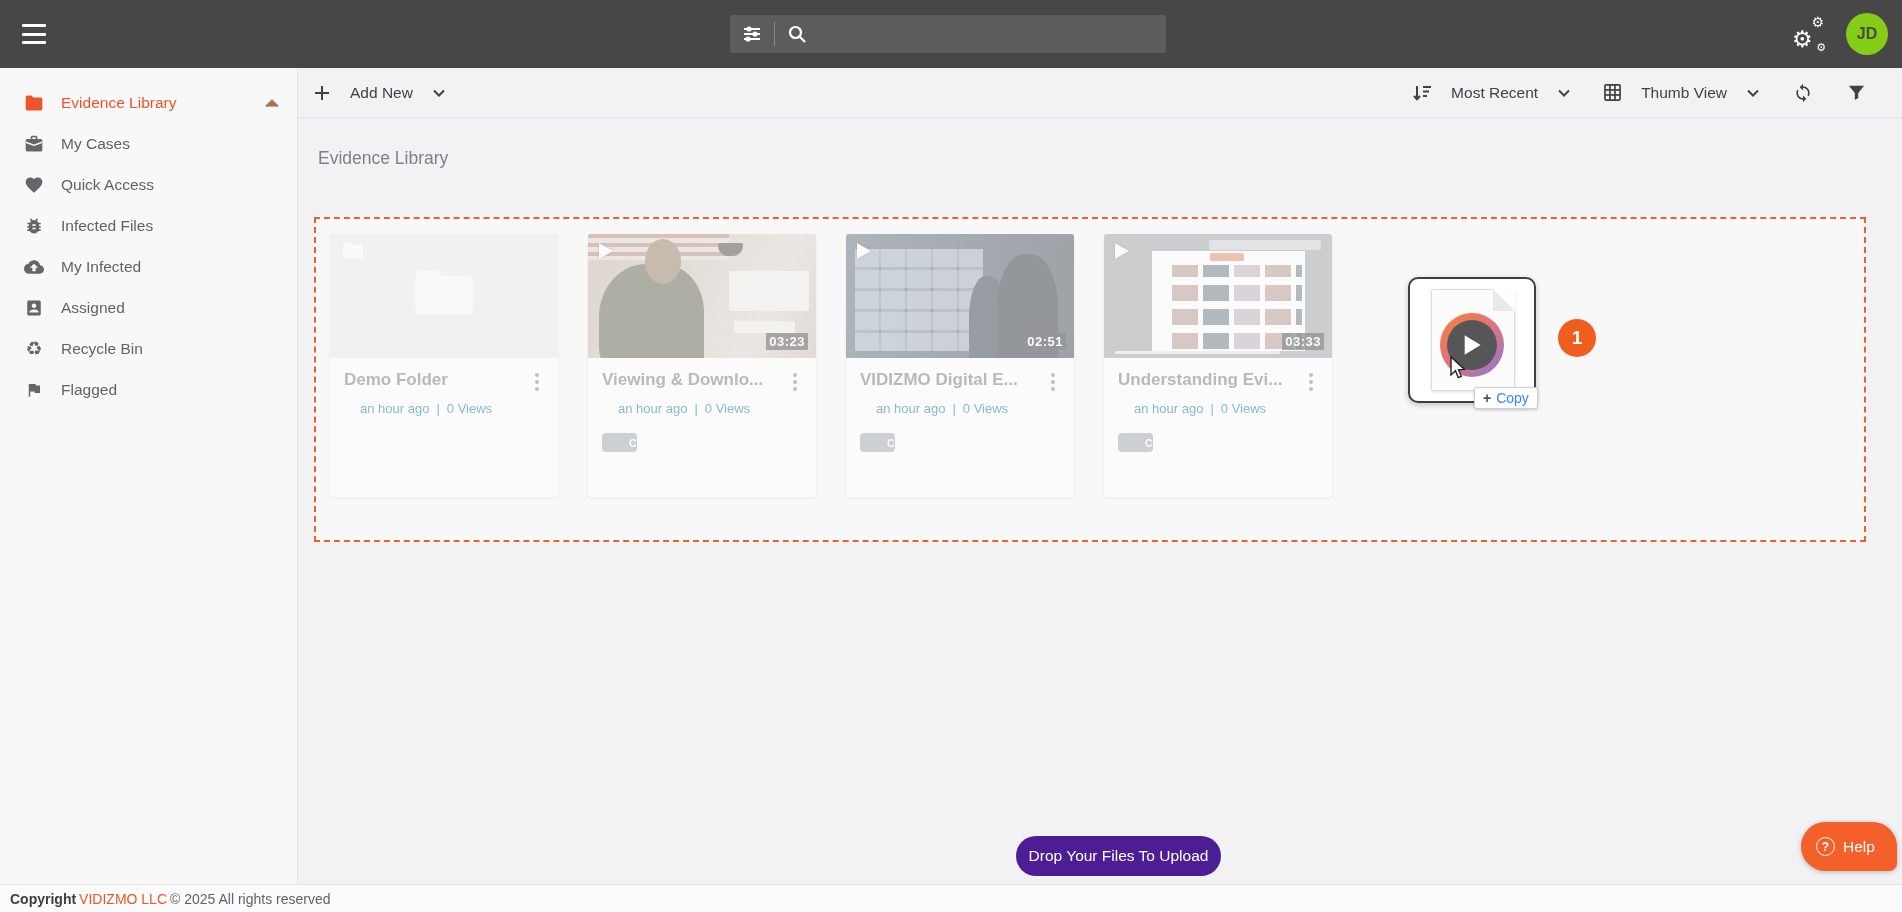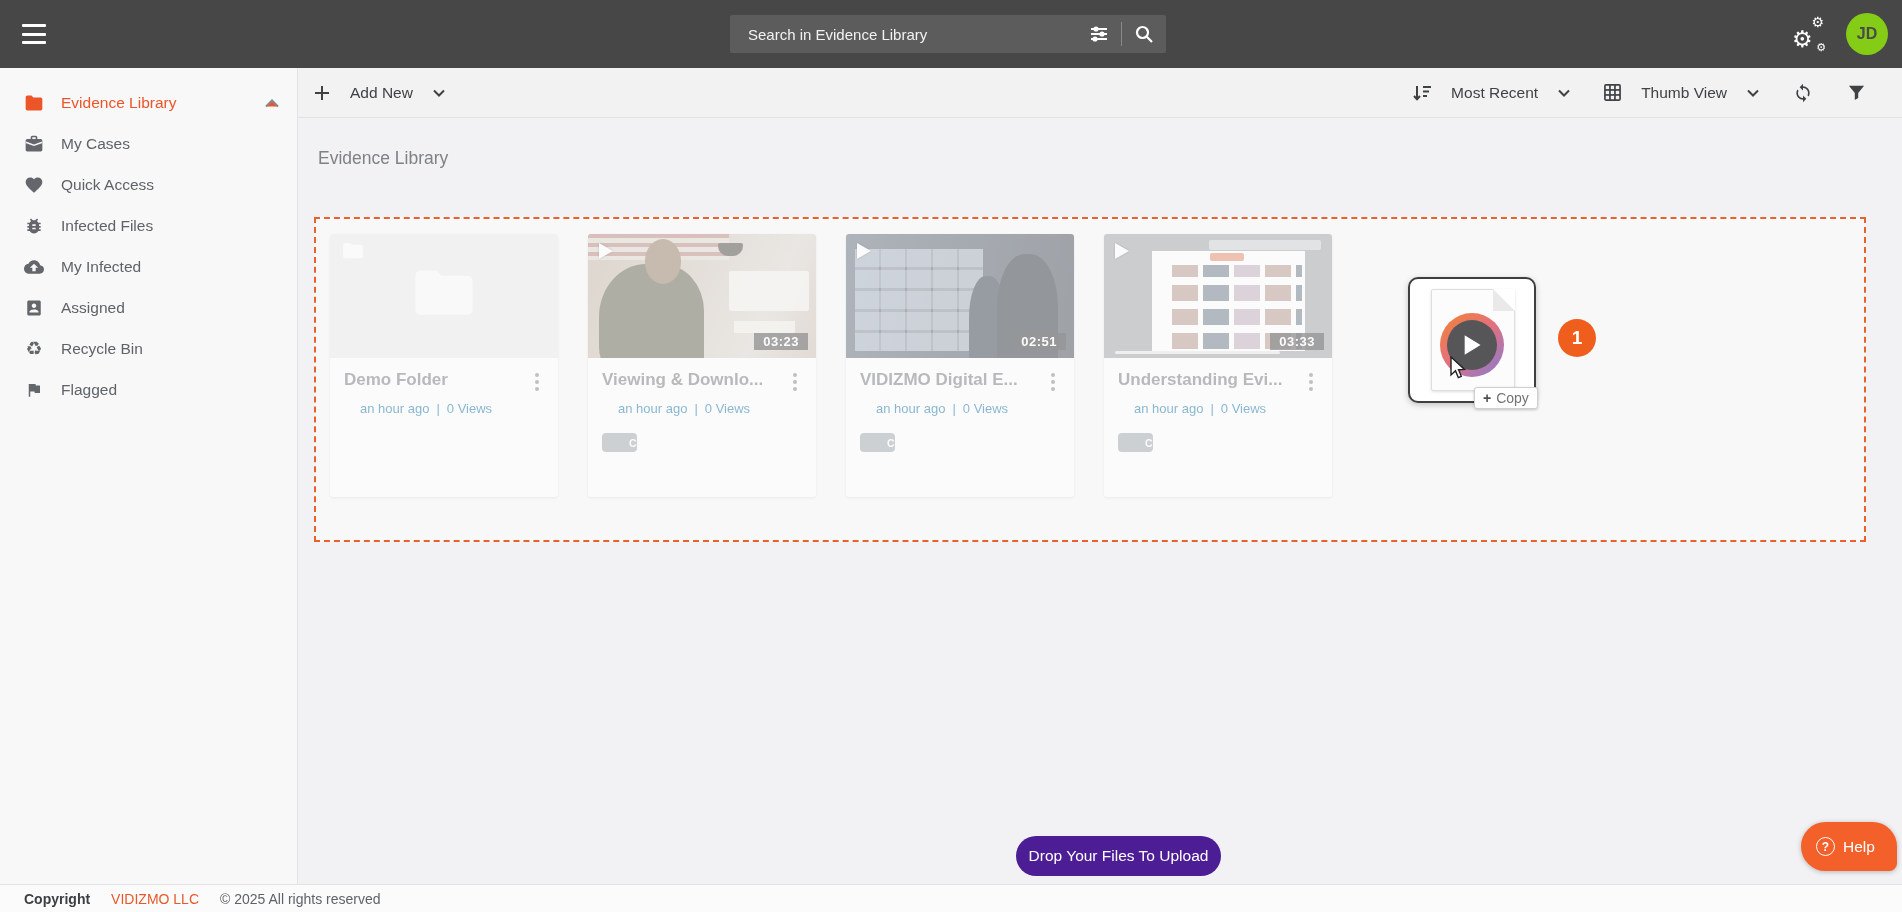--- a/index.html
+++ b/index.html
@@ -40,21 +40,21 @@
   .tb-item .fillsvg { fill:#3f4245; stroke:none; }
 
   
   .page-title { position:absolute; left:318px; top:148px; font-size:17.5px; color:#7f8285; z-index:2; }
   .dropzone { position:absolute; left:314px; top:217px; width:1552px; height:325px; border:2px dashed #e8632c; background:#f8f8f9; z-index:1; }
 
   .card { position:absolute; top:234px; width:228px; height:263px; background:#fff; border-radius:3px; box-shadow:0 1px 3px rgba(0,0,0,.14); opacity:.45; z-index:2; cursor:pointer; }
   .card.c0 { left:330px; } .card.c1 { left:588px; } .card.c2 { left:846px; } .card.c3 { left:1104px; }
   .thumb { position:relative; height:124px; border-radius:3px 3px 0 0; overflow:hidden; }
   .play-ico { position:absolute; left:10px; top:8px; z-index:3; filter:drop-shadow(0 0 1px rgba(0,0,0,.45)); }
-  .duration { position:absolute; right:8px; bottom:8px; background:rgba(33,33,33,.8); color:#fff; font-size:13px; font-weight:bold; letter-spacing:.5px; padding:1px 9px; border-radius:0; z-index:3; }
+  .duration { position:absolute; right:8px; bottom:8px; background:rgba(33,33,33,.8); color:#fff; font-size:13px; font-weight:bold; letter-spacing:.5px; padding:1px 3px; border-radius:0; z-index:3; }
   .card-body { padding:12px 14px; }
   .title-row { display:flex; align-items:flex-start; }
   .card-title { flex:1; font-size:17px; font-weight:bold; color:#6a6d70; white-space:nowrap; overflow:hidden; }
   .kebab { width:14px; display:flex; flex-direction:column; align-items:center; gap:3px; padding-top:3px; cursor:pointer; }
   .kebab i { width:4px; height:4px; border-radius:50%; background:#7b7e81; }
   .meta { margin-top:10px; font-size:13px; color:#0369a1;margin-left:16px; }
   .meta .sep { margin:0 7px; }
   .cc-badge { margin-top:17px; width:28px; height:19px; border-radius:4px; background:#9aa0a6; color:#fff; font-size:10.5px; font-weight:bold; display:inline-flex; align-items:center; justify-content:center; letter-spacing:.5px;padding-left:35px; }
 
   
@@ -81,44 +81,43 @@
 
   
   .drag-ghost { position:absolute; left:1408px; top:277px; width:128px; height:126px; background:#fff; border:2px solid #3f3f3f; border-radius:10px; box-shadow:0 2px 6px rgba(0,0,0,.22); z-index:12; }
   .ghost-page { position:absolute; left:21px; top:10px; width:84px; height:102px; background:#fcfcfc; border:1px solid #dedede; border-radius:2px; box-shadow:0 1px 3px rgba(0,0,0,.12); }
   .ghost-fold { position:absolute; top:-1px; right:-1px; width:0; height:0; border-bottom:22px solid #e9e9e9; border-right:22px solid #fff; }
   .play-ring { position:absolute; left:30px; top:34px; width:64px; height:64px; border-radius:50%; background:linear-gradient(140deg,#f0813e 8%,#e4707e 48%,#9a79c1 88%); display:flex; align-items:center; justify-content:center; }
   .play-core { width:50px; height:50px; border-radius:50%; background:#565659; display:flex; align-items:center; justify-content:center; }
   .cursor { position:absolute; left:1448px; top:356px; z-index:14; }
   .copy-tip { position:absolute; left:1474px; top:387px; height:22px; padding:0 8px; background:#fff; border:1px solid #cfcfcf; border-radius:3px; box-shadow:0 1px 3px rgba(0,0,0,.2); display:flex; align-items:center; gap:5px; font-size:14px; z-index:13; }
   .copy-tip .plus { color:#4d4d4d; font-weight:bold; }
-  .copy-tip .lbl { color:#737373; }
+  .copy-tip .lbl { color:#3b82f6; }
   .count-badge { position:absolute; left:1558px; top:319px; width:38px; height:38px; border-radius:50%; background:#f05e1d; color:#fff; font-size:19px; font-weight:bold; display:flex; align-items:center; justify-content:center; z-index:13; }
 
   
   .upload-pill { position:absolute; left:1016px; top:836px; width:205px; height:40px; border-radius:20px; background:#4c1d95; color:#fff; font-size:15.5px; display:flex; align-items:center; justify-content:center; z-index:6; cursor:pointer; }
-  .footer { position:absolute; left:0; top:884px; width:1902px; height:28px; background:#fbfbfb; border-top:1px solid #e2e2e2; display:flex; align-items:center; padding-left:24px; font-size:14px; color:#5f6368; gap:21px; z-index:8; }
+  .footer { position:absolute; left:0; top:884px; width:1902px; height:28px; background:#fbfbfb; border-top:1px solid #e2e2e2; display:flex; align-items:center; padding-left:10px; font-size:14px; color:#5f6368; gap:3px; z-index:8; }
   .footer .bold { font-weight:bold; color:#3c4043; }
   .footer .brand { color:#e8582b; cursor:pointer; }
   .help-btn { position:absolute; left:1801px; top:822px; width:96px; height:49px; background:#f4602a; border-radius:25px 25px 8px 25px; display:flex; align-items:center; gap:8px; padding-left:15px; color:#fff; font-size:15.5px; box-shadow:0 1px 5px rgba(0,0,0,.25); z-index:9; cursor:pointer; }
   .help-q { width:19px; height:19px; border:1.5px solid #fff; border-radius:50%; font-size:12px; font-weight:bold; display:flex; align-items:center; justify-content:center; }
 </style>
 </head>
 <body>
 
 <div class="app">
 
   <div class="topbar">
     <div class="hamburger">
         <span></span>
         <span></span>
         <span></span>
       </div>
     <div class="searchbox">
-      <input type="text" placeholder="Search in Evidence Library" style="">
       <div class="sb-iconbtn">
         <svg width="20" height="20" viewBox="0 0 20 20">
             <g stroke="#fff" stroke-width="2" fill="none">
               <line x1="2" y1="5" x2="18" y2="5"></line>
               <line x1="2" y1="10" x2="18" y2="10"></line>
               <line x1="2" y1="15" x2="18" y2="15"></line>
             </g>
             <g fill="#fff">
               <circle cx="7" cy="5" r="2.6"></circle>
               <circle cx="13" cy="10" r="2.6"></circle>

